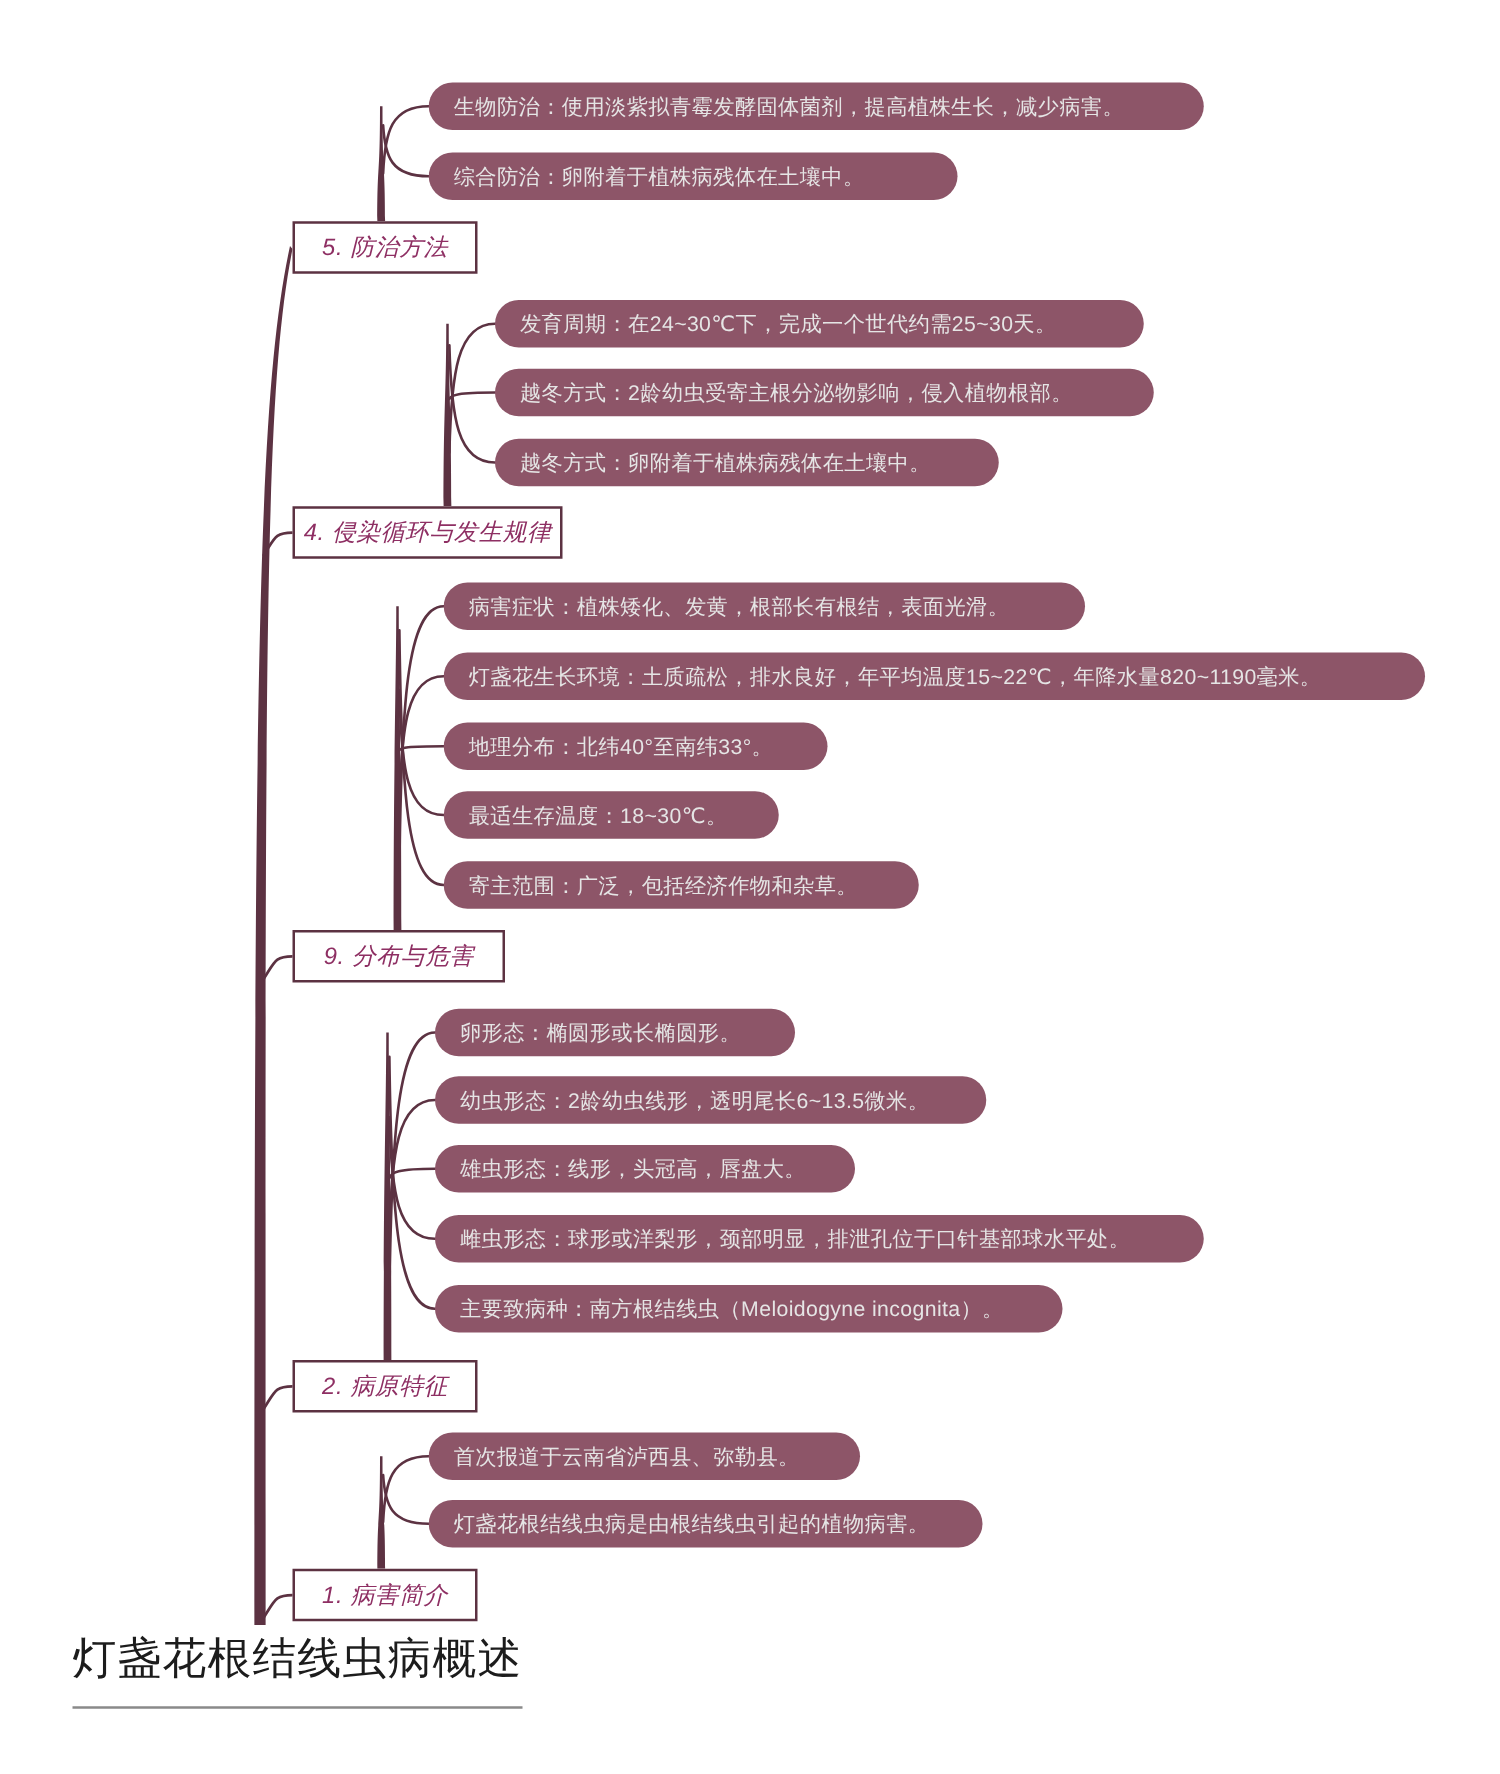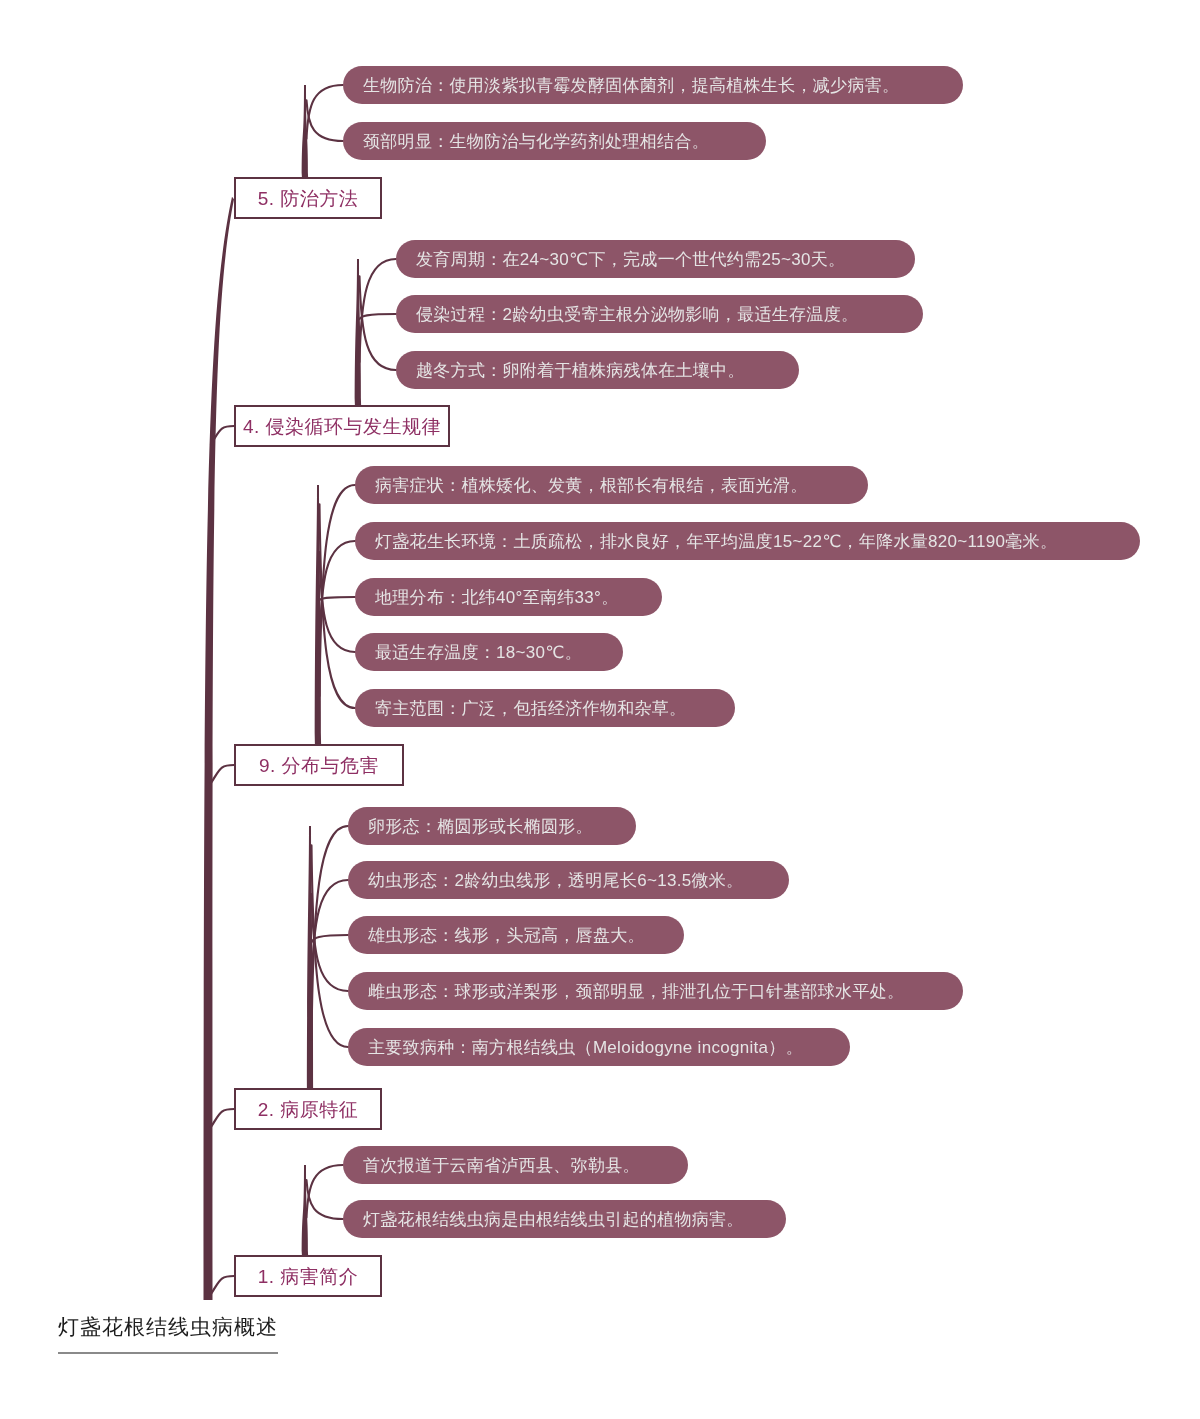--- a/index.html
+++ b/index.html
@@ -25,45 +25,46 @@
     width: 1200px;
     height: 1419px;
     pointer-events: none;
   }
 
   
   .root-title {
     position: absolute;
     left: 58px;
     top: 1305px;
-    font-size: 21px;
+    font-size: 35px;
     line-height: 44px;
     color: #1c1c1c;
     letter-spacing: 1px;
     white-space: nowrap;
     border-bottom: 2px solid #8a8a8a;
-    padding-bottom: 3px;
+    padding-bottom: 16px;
   }
 
   
   .branch {
     position: absolute;
     box-sizing: border-box;
     background: #ffffff;
     border: 2px solid #5c3242;
     color: #8e2f63;
     font-size: 19px;
     line-height: 1;
     letter-spacing: 0.5px;
     display: flex;
     align-items: center;
     justify-content: center;
     white-space: nowrap;
     padding: 0 14px;
     height: 42px;
+    font-style: italic;
   }
 
   
   .leaf {
     position: absolute;
     box-sizing: border-box;
     background: #8d5568;
     color: #e5e5e5;
     font-size: 17px;
     line-height: 1;
@@ -159,29 +160,29 @@
       <div class="leaf" style="left: 355px; top: 689px; width: 380px;">
         <span>寄主范围：广泛，包括经济作物和杂草。</span>
       </div>
       <div class="branch" style="left: 234px; top: 405px; width: 216px;">
         <span>4. 侵染循环与发生规律</span>
       </div>
       <div class="leaf" style="left: 396px; top: 240px; width: 519px;">
         <span>发育周期：在24~30℃下，完成一个世代约需25~30天。</span>
       </div>
       <div class="leaf" style="left: 396px; top: 295px; width: 527px;">
-        <span>侵染过程：2龄幼虫受寄主根分泌物影响，最适生存温度。</span>
+        <span>越冬方式：2龄幼虫受寄主根分泌物影响，侵入植物根部。</span>
       </div>
       <div class="leaf" style="left: 396px; top: 351px; width: 403px;">
         <span>越冬方式：卵附着于植株病残体在土壤中。</span>
       </div>
       <div class="branch" style="left: 234px; top: 177px; width: 148px;">
         <span>5. 防治方法</span>
       </div>
       <div class="leaf" style="left: 343px; top: 66px; width: 620px;">
         <span>生物防治：使用淡紫拟青霉发酵固体菌剂，提高植株生长，减少病害。</span>
       </div>
       <div class="leaf" style="left: 343px; top: 122px; width: 423px;">
-        <span>颈部明显：生物防治与化学药剂处理相结合。</span>
+        <span>综合防治：卵附着于植株病残体在土壤中。</span>
       </div>
     </div>
 
 </div>
 
 </body></html>

